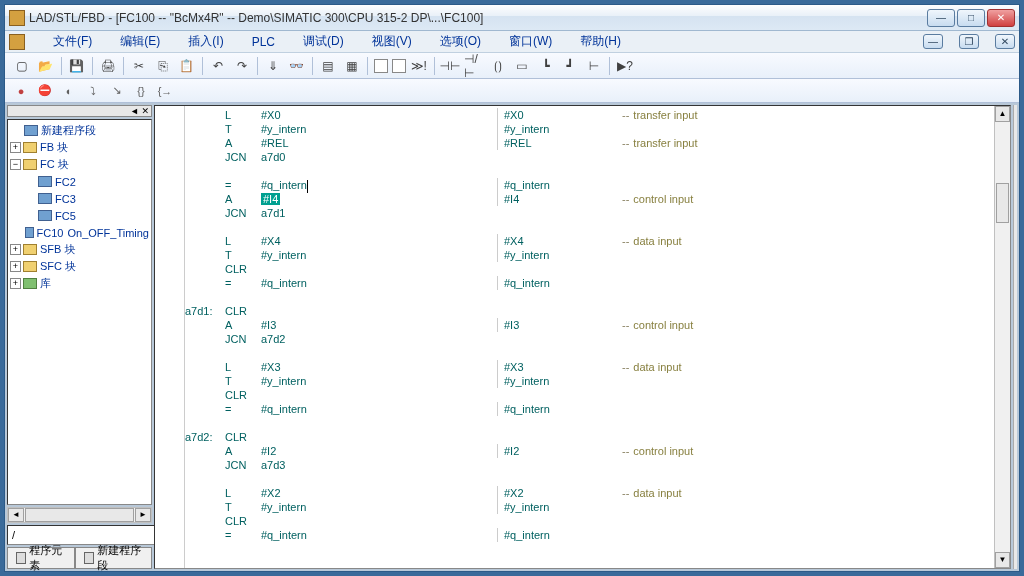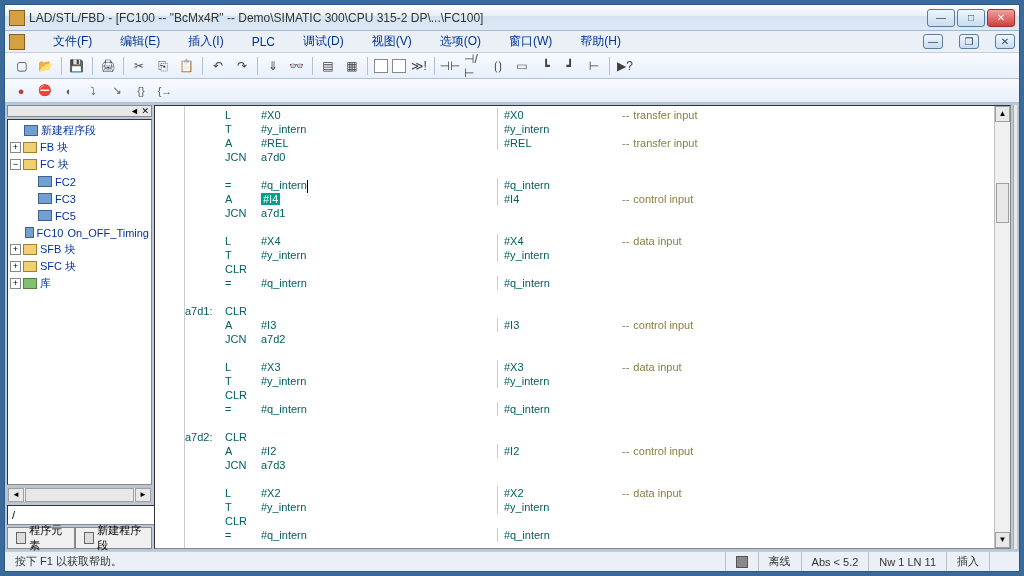--- a/index.html
+++ b/index.html
@@ -262,25 +262,14 @@
         <div style="height:60px"></div>
         <div class="vsthumb"></div>
         <div class="vstrack"></div>
         <div class="vsbtn">▼</div>
       </div>
     </div>
 
     <div class="right-strip"></div>
   </div>
 
-  <div class="statusbar">
-    <div class="sb-cell">按下 F1 以获取帮助。</div>
-    <div class="sb-cell">
-        <span class="sb-icon"></span>
-      </div>
-    <div class="sb-cell">离线</div>
-    <div class="sb-cell">Abs &lt; 5.2</div>
-    <div class="sb-cell">Nw 1  LN 11</div>
-    <div class="sb-cell">插入</div>
-    <div class="sb-cell" style="width:30px"></div>
-  </div>
 
 </div>
 
 </body></html>

